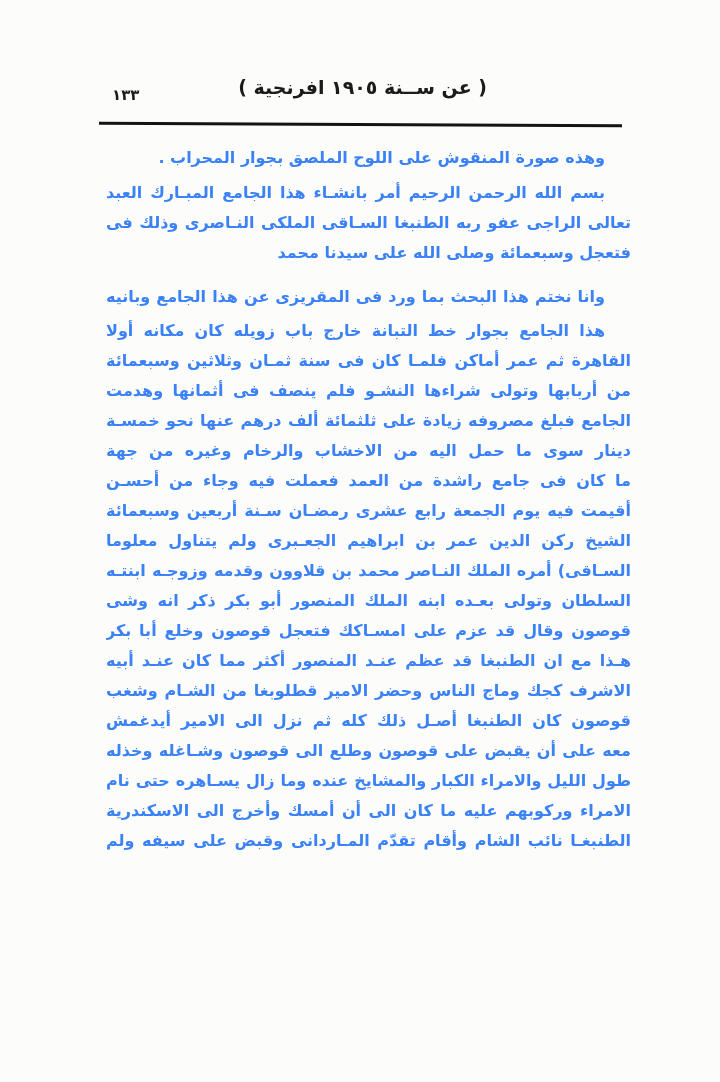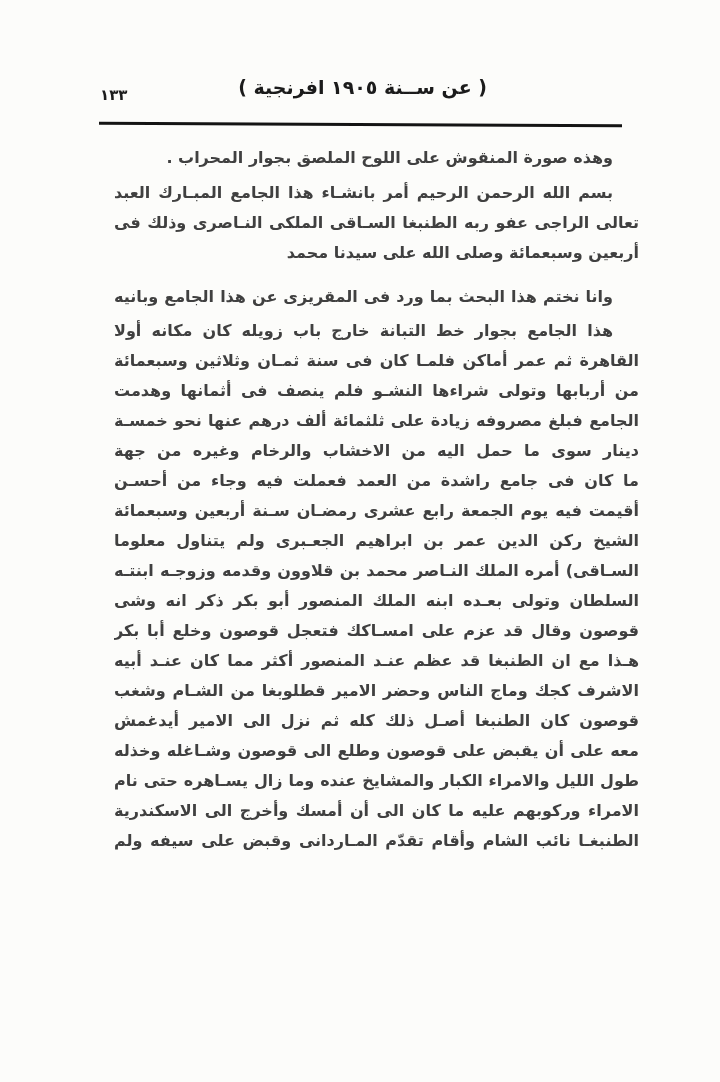--- a/index.html
+++ b/index.html
@@ -11,21 +11,21 @@
   }
   .page{
     position:relative;
     width:720px;height:1082px;
     background:#fcfcfa;
     color:#1b1b1b;
   }
   
   .page-number{
     position:absolute;
-    left:100px;top:86px;
+    left:112px;top:86px;
     font-size:15px;font-weight:bold;
     letter-spacing:4px;
     direction:rtl;
   }
   .header-title{
     position:absolute;
     left:262px;top:76px;width:225px;
     text-align:center;
     direction:rtl;
     font-size:19px;font-weight:bold;
@@ -34,24 +34,24 @@
   .header-rule{
     position:absolute;
     left:99px;top:123px;
     width:523px;height:3px;
     background:#141414;
     transform:rotate(0.27deg);
   }
   
   .body-text{
     position:absolute;
-    top:143px;right:81px;width:525px;
+    top:143px;right:89px;width:525px;
     direction:rtl;
     font-size:16px;font-weight:bold;
-    color:#404040;
+    color:#3b82f6;
   }
   .para{margin:0;padding:0;}
   .para-2{margin-top:5px;}
   .para-3{margin-top:14px;}
   .para-4{margin-top:4px;}
   .line{
     height:30px;line-height:30px;
     text-align:justify;
     text-align-last:justify;
     overflow:hidden;
@@ -74,21 +74,21 @@
 
   <div class="body-text">
 
     <div class="para para-1">
       <div class="line first last">وهذه صورة المنقوش على اللوح الملصق بجوار المحراب .</div>
     </div>
 
     <div class="para para-2">
       <div class="line first">بسم الله الرحمن الرحيم أمر بانشـاء هذا الجامع المبـارك العبد الفقير الى الله</div>
       <div class="line">تعالى الراجى عفو ربه الطنبغا السـاقى الملكى النـاصرى وذلك فى شهور سـنة</div>
-      <div class="line last">أربعين وسبعمائة وصلى الله على سيدنا محمد</div>
+      <div class="line last">فتعجل وسبعمائة وصلى الله على سيدنا محمد</div>
     </div>
 
     <div class="para para-3">
       <div class="line first">وانا نختم هذا البحث بما ورد فى المقريزى عن هذا الجامع وبانيه من صحيفة</div>
     </div>
 
     <div class="para para-4">
       <div class="line first">هذا الجامع بجوار خط التبانة خارج باب زويله كان مكانه أولا مقابر أهـل</div>
       <div class="line">القاهرة ثم عمر أماكن فلمـا كان فى سنة ثمـان وثلاثين وسبعمائة أخذت الاماكن</div>
       <div class="line">من أربابها وتولى شراءها النشـو فلم ينصف فى أثمانها وهدمت وبنى مكانهـا هذا</div>

